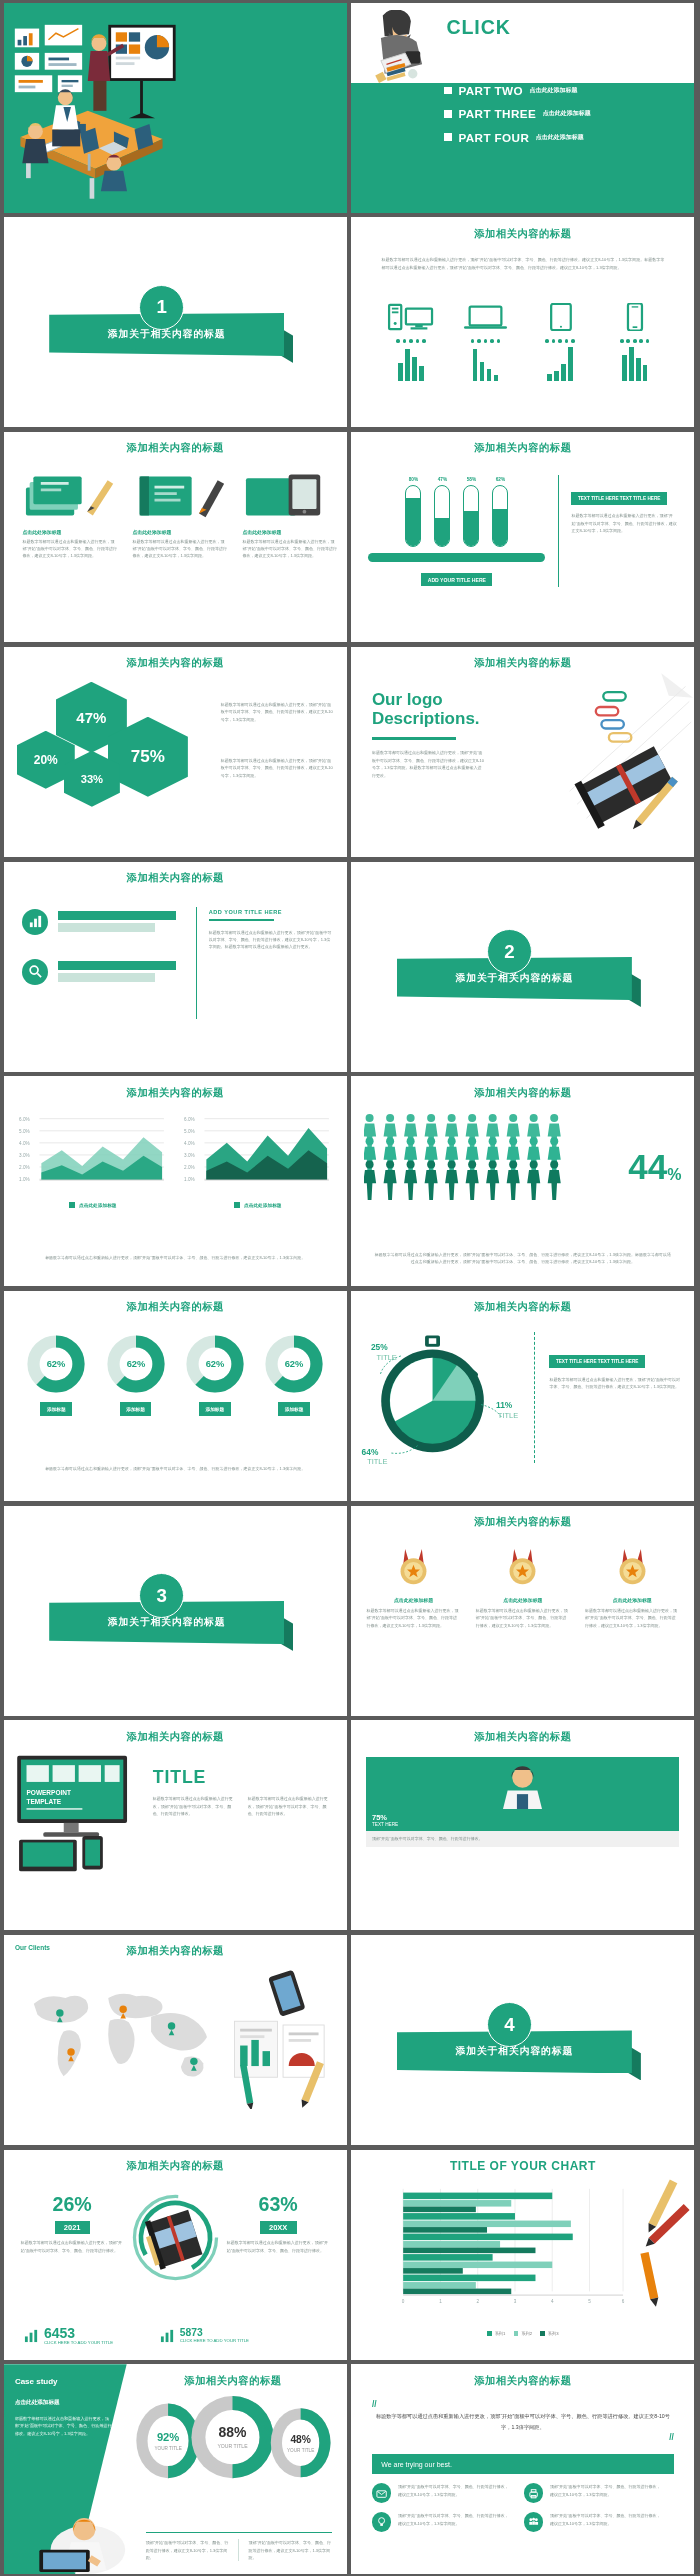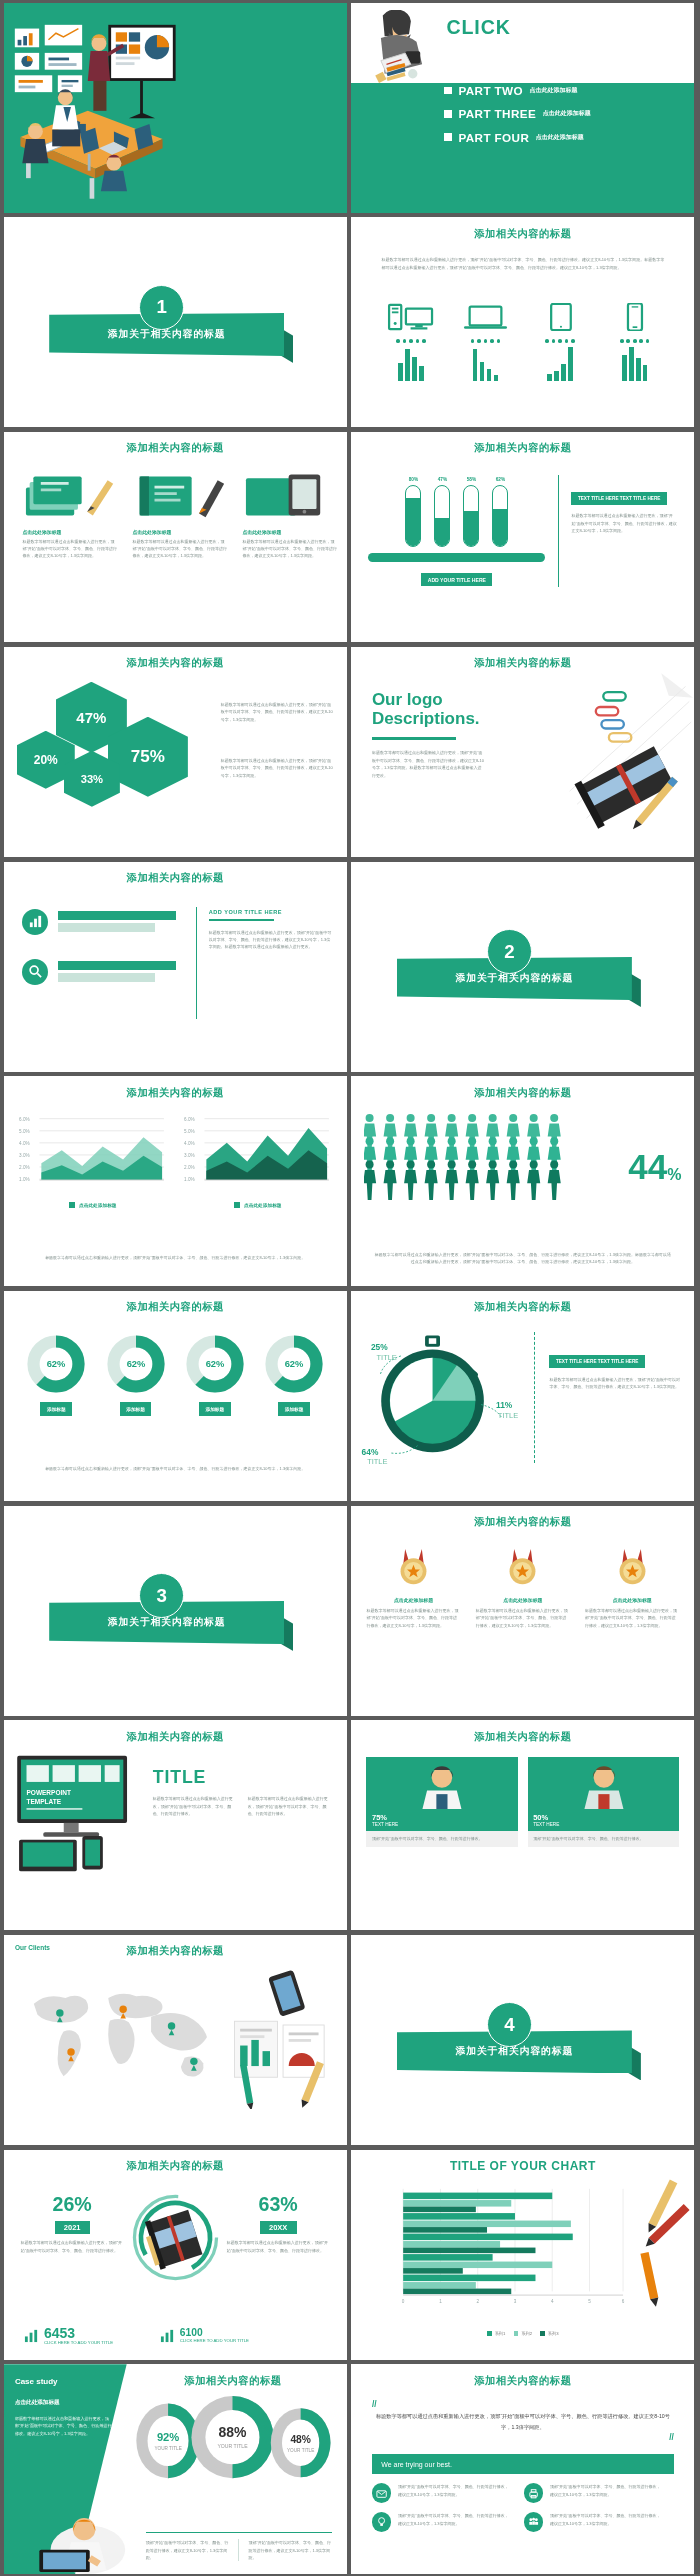--- a/index.html
+++ b/index.html
@@ -863,37 +863,20 @@
           <div style="background:#1fa37e;height:52px;position:relative;">
             <svg viewBox="0 0 100 56" width="100%" height="52">
                 <circle cx="50" cy="22" r="11" fill="#f0c08a"></circle>
                 <path d="M38 22 a12 12 0 0 1 24 0 l-3 -8 h-18z" fill="#3a3a3a"></path>
                 <path d="M34 36 h32 l5 20 h-42z" fill="#f5f5f5"></path>
                 <rect x="44" y="40" width="12" height="16" fill="#2c5f7c"></rect>
               </svg>
           </div>
           <div class="tealbox" style="padding:3.7px 5.6px;color:#fff;">
             <div style="font-size:7.5px;font-weight:bold;">75%</div>
-            <div style="font-size:4.7px;">TEXT HERE</div>
-          </div>
-          <div style="background:#f0f0f0;padding:4.7px 5.6px;">
-            <div class="para">顶部“开始”面板中可以对字体、字号、颜色、行距等进行修改。</div>
-          </div>
-        </div>
-        <div style="flex:1">
-          <div style="background:#1fa37e;height:52px;position:relative;">
-            <svg viewBox="0 0 100 56" width="100%" height="52">
-                <circle cx="50" cy="22" r="11" fill="#f0c08a"></circle>
-                <path d="M38 22 a12 12 0 0 1 24 0 l-3 -8 h-18z" fill="#6b4a2a"></path>
-                <path d="M34 36 h32 l5 20 h-42z" fill="#d9e7e3"></path>
-                <rect x="44" y="40" width="12" height="16" fill="#c0392b"></rect>
-              </svg>
-          </div>
-          <div class="tealbox" style="padding:3.7px 5.6px;color:#fff;">
-            <div style="font-size:7.5px;font-weight:bold;">50%</div>
             <div style="font-size:4.7px;">TEXT HERE</div>
           </div>
           <div style="background:#f0f0f0;padding:4.7px 5.6px;">
             <div class="para">顶部“开始”面板中可以对字体、字号、颜色、行距等进行修改。</div>
           </div>
         </div>
       </div>
     </div>
   </div>
 
@@ -998,21 +981,21 @@
             <div class="tealtxt" style="font-size:4.3px;">CLICK HERE TO ADD YOUR TITLE</div>
           </div>
         </div>
         <div style="display:flex;align-items:center;gap:4.7px;">
           <svg width="15" height="15" viewBox="0 0 16 16">
               <rect x="1" y="9" width="3" height="6" fill="#1fa37e"></rect>
               <rect x="6" y="5" width="3" height="10" fill="#1fa37e"></rect>
               <rect x="11" y="2" width="3" height="13" fill="#1fa37e"></rect>
             </svg>
           <div>
-            <div class="tealtxt" style="font-size:10.3px;font-weight:bold;line-height:1">6100</div>
+            <div class="tealtxt" style="font-size:10.3px;font-weight:bold;line-height:1">5873</div>
             <div class="tealtxt" style="font-size:4.3px;">CLICK HERE TO ADD YOUR TITLE</div>
           </div>
         </div>
       </div>
     </div>
 
     <div class="slide">
       <div class="bar-title" style="color:#1fa37e;font-size:12px;font-weight:bold;text-align:center;letter-spacing:0.5px;">TITLE OF YOUR CHART</div>
       <svg style="position:absolute;left:24px;top:37px;" width="252" height="123" viewBox="0 0 270 132">
         <g stroke="#ececec">

